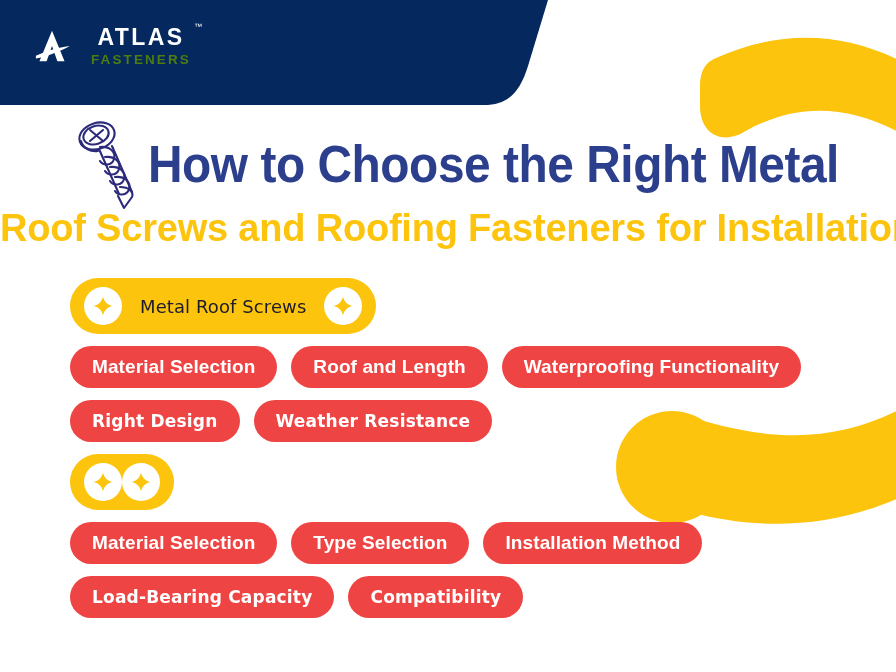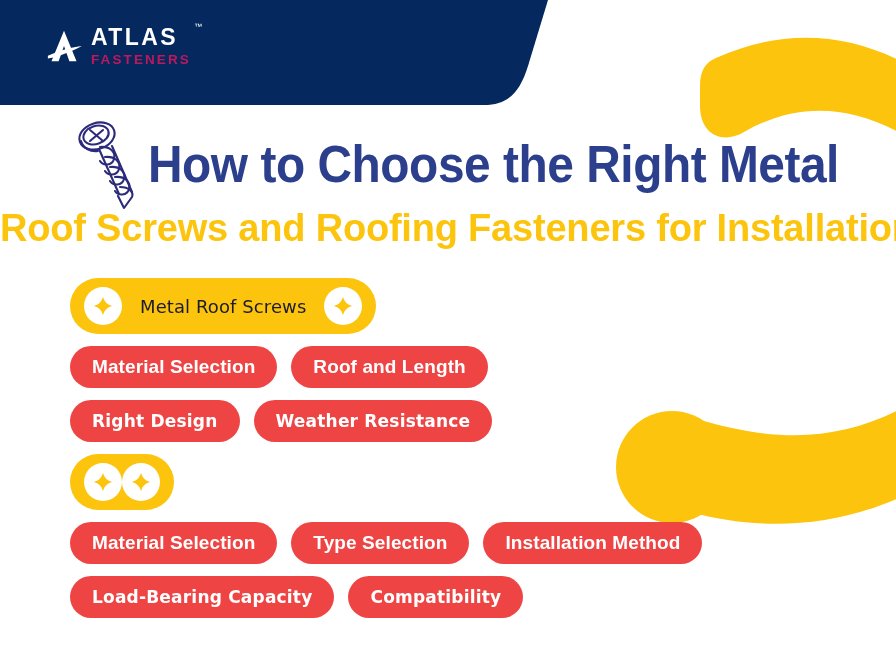--- a/index.html
+++ b/index.html
@@ -33,25 +33,26 @@
 
   
   .header-wrap {
     position: absolute;
     left: 0; top: 0;
     width: 560px;
     height: 110px;
   }
   .header-logo {
     position: absolute;
-    left: 46px;
+    left: 34px;
     top: 26px;
     display: flex;
     align-items: center;
-    gap: 9px;
+    gap: 21px;
+    text-align: center;
   }
   .logo-mark {
     width: 36px;
     height: 34px;
     display: block;
   }
   .logo-text {
     display: flex;
     flex-direction: column;
     justify-content: center;
@@ -71,21 +72,21 @@
     right: -11px;
     font-size: 8px;
     letter-spacing: 0;
     font-weight: normal;
     color: #ffffff;
   }
   .logo-bottom {
     font-size: 13.5px;
     font-weight: bold;
     letter-spacing: 2.1px;
-    color: #be185d;
+    color: #4d7c0f;
     margin-top: 4px;
     font-family: "Liberation Sans", sans-serif;
   }
 
   
   .screw-icon {
     position: absolute;
     left: 72px;
     top: 116px;
     width: 80px;
@@ -256,20 +257,21 @@
           <span class="xbadge">
             <svg width="22" height="22" viewBox="0 0 24 24" xmlns="http://www.w3.org/2000/svg">
               <path d="M12 2 C13.4 7.4 16.6 10.6 22 12 C16.6 13.4 13.4 16.6 12 22 C10.6 16.6 7.4 13.4 2 12 C7.4 10.6 10.6 7.4 12 2 Z" fill="#fcc40d"></path>
             </svg>
           </span>
         </div>
       </div>
       <div class="row">
         <div class="pill">Material Selection</div>
         <div class="pill">Roof and Length</div>
+        <div class="pill">Waterproofing Functionality</div>
       </div>
       <div class="row row-geom">
         <div class="pill">Right Design</div>
         <div class="pill">Weather Resistance</div>
       </div>
       <div class="row">
         <div class="pill-head">
           <span class="xbadge">
             <svg width="22" height="22" viewBox="0 0 24 24" xmlns="http://www.w3.org/2000/svg">
               <path d="M12 2 C13.4 7.4 16.6 10.6 22 12 C16.6 13.4 13.4 16.6 12 22 C10.6 16.6 7.4 13.4 2 12 C7.4 10.6 10.6 7.4 12 2 Z" fill="#fcc40d"></path>

